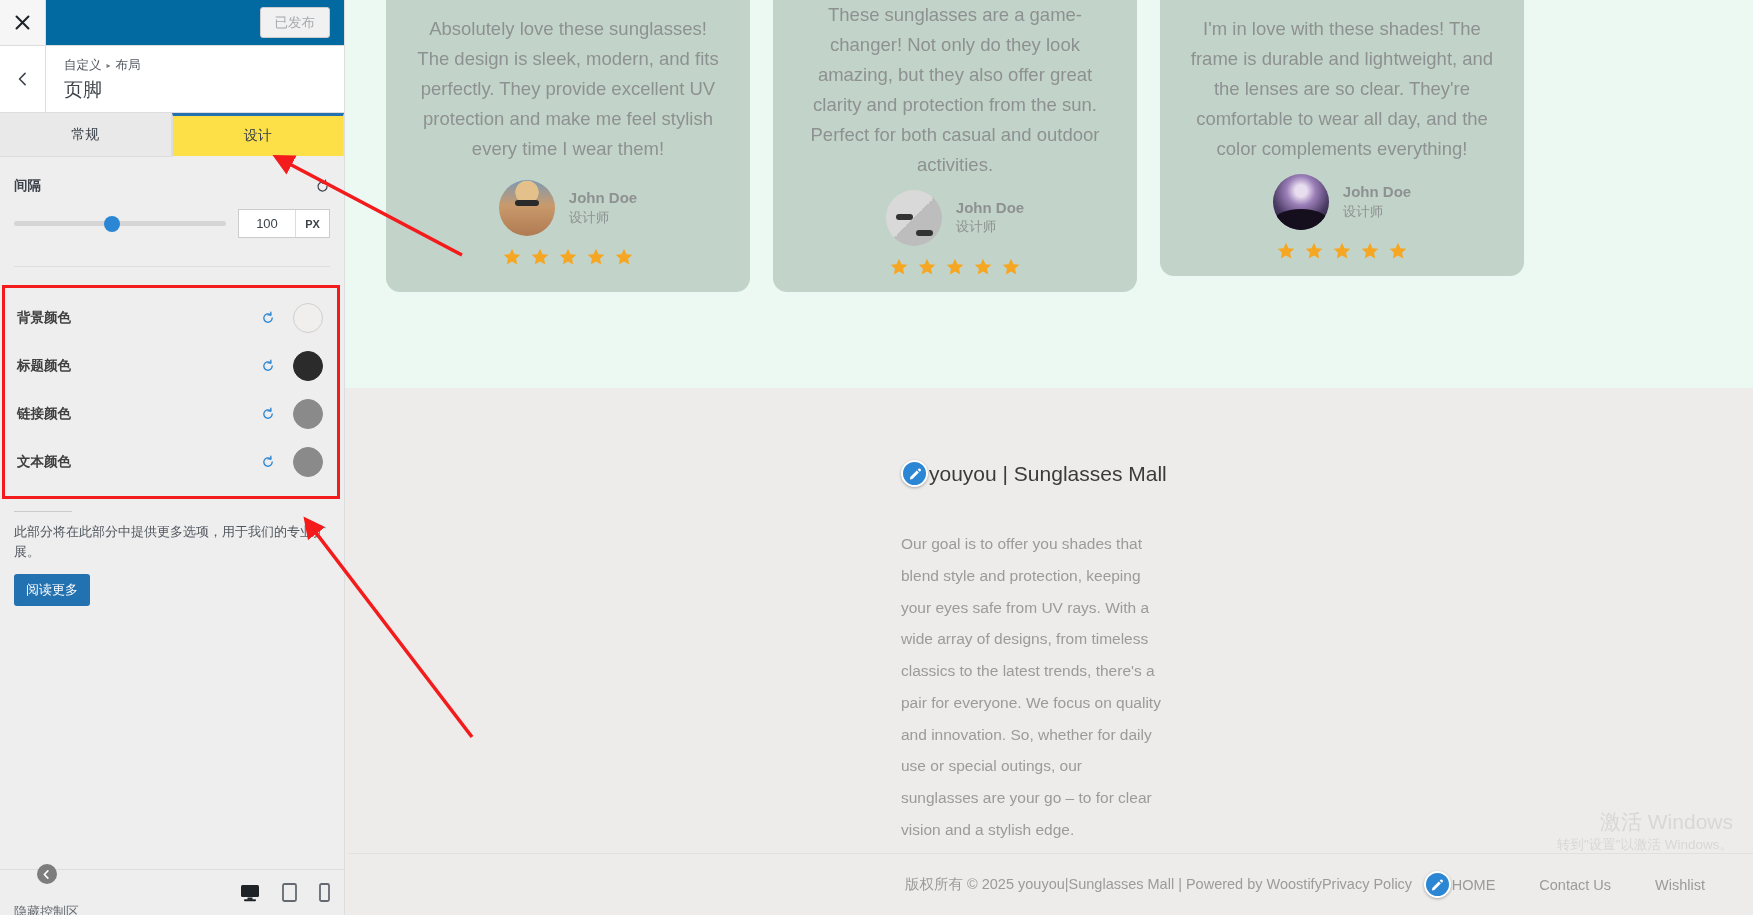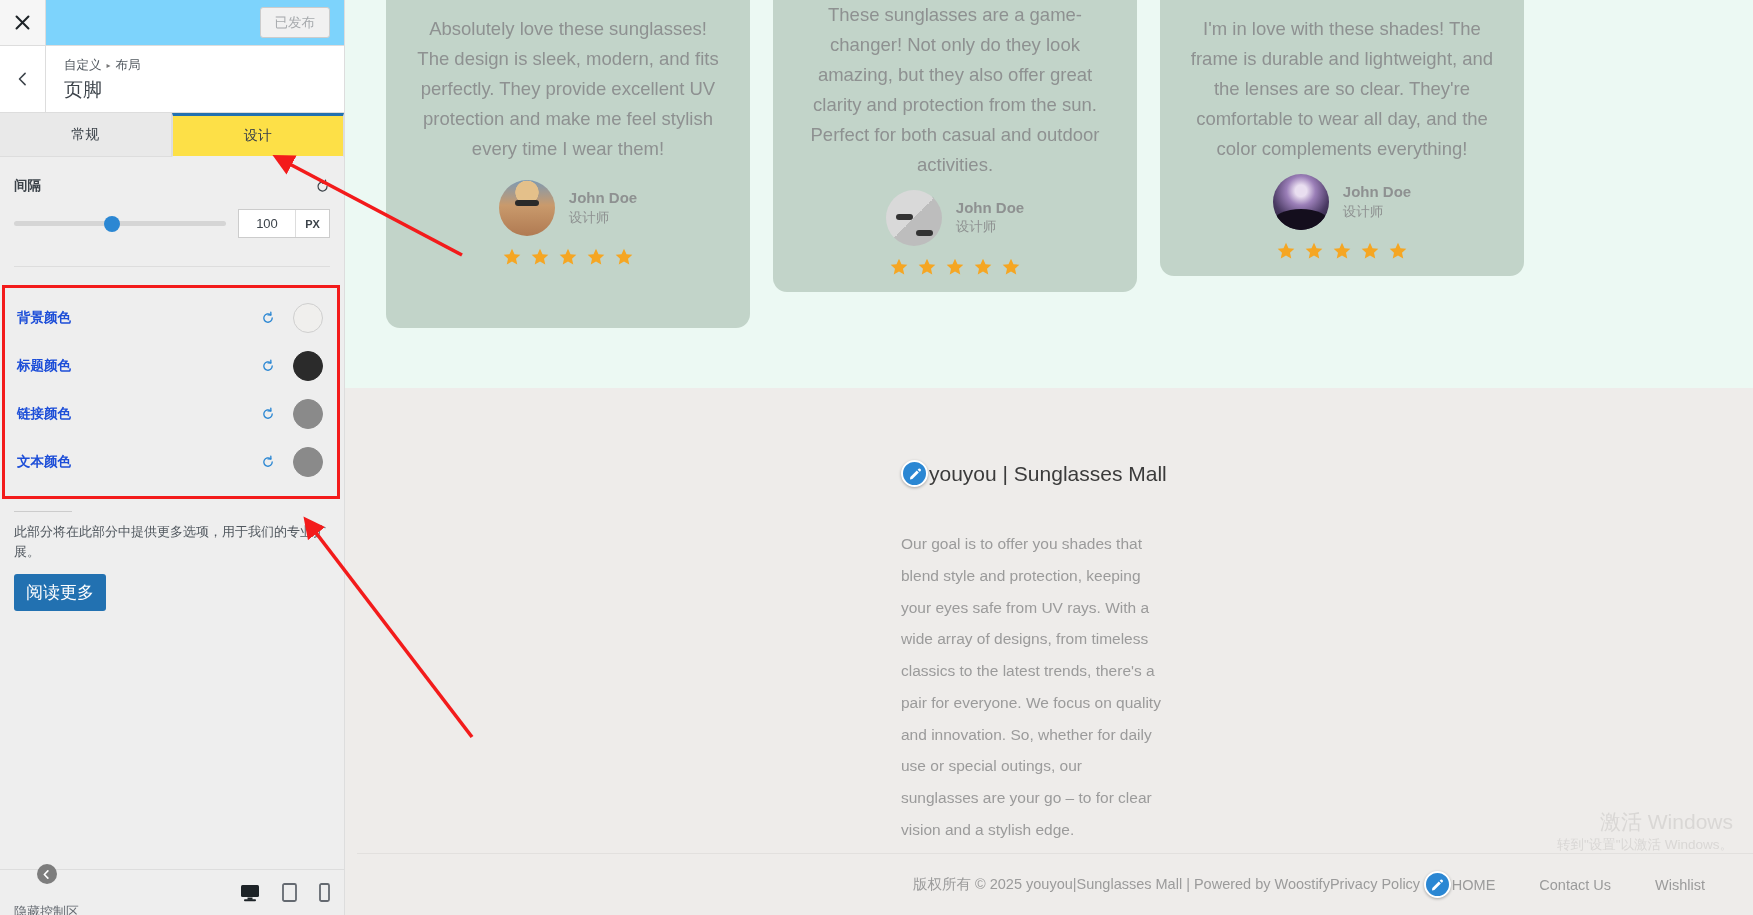--- a/index.html
+++ b/index.html
@@ -13,21 +13,21 @@
   
   #sidebar {
     width: 345px; height: 915px;
     background: #eeeeee;
     border-right: 1px solid #dddddd;
     position: relative;
     display: flex; flex-direction: column;
     flex: 0 0 345px;
   }
   .sb-topbar {
-    height: 46px; background: #7dd3fc;
+    height: 46px; background: #0369a1;
     border-bottom: 1px solid #dddddd;
     display: flex; align-items: center;
   }
   .sb-close {
     width: 46px; height: 45px;
     display: flex; align-items: center; justify-content: center;
     border-right: 1px solid #dddddd;
     background: #f6f6f6;
     cursor: pointer;
   }
@@ -129,37 +129,37 @@
   
   .color-group {
     margin: 18px 4px 0 2px;
     border: 3px solid #f31b1b;
     padding: 6px 0 10px 0;
   }
   .color-row {
     display: flex; align-items: center;
     padding: 9px 14px 9px 12px;
   }
-  .color-label { font-size: 13.5px; color: #1d4ed8; font-weight: 600; flex: 1; }
+  .color-label { font-size: 13.5px; color: #404040; font-weight: 600; flex: 1; }
   .color-reset { margin-right: 18px; cursor: pointer; }
   .color-reset svg { width: 14px; height: 14px; display: block; }
   .swatch {
     width: 30px; height: 30px; border-radius: 50%;
     border: 1px solid #cfcfcf; cursor: pointer;
   }
 
   .sb-divider2 { height: 1px; width: 58px; background: #ccc; margin: 12px 0 10px 14px; }
   .pro-note {
     font-size: 13px; color: #50575e; line-height: 1.55;
     padding: 0 18px 0 14px;
   }
   .read-more {
     margin: 12px 0 0 14px;
     background: #2271b1; color: #fff; border: none;
-    font-size: 17px; padding: 7px 12px; border-radius: 3px;
+    font-size: 13px; padding: 7px 12px; border-radius: 3px;
     cursor: pointer; font-family: "Liberation Sans", sans-serif;
   }
 
   
   .sb-footer {
     height: 46px; border-top: 1px solid #ddd; background: #eeeeee;
     display: flex; align-items: center; padding: 0 14px;
   }
   .collapse-btn { display: flex; align-items: center; gap: 19px; cursor: pointer; flex-direction: column; }
   .collapse-circle {
@@ -182,21 +182,21 @@
     display: flex; gap: 23px; padding: 0 0 0 0;
     align-items: flex-start;
   }
   .tcard {
     background: #c2d4c9;
     border-radius: 0 0 14px 14px;
     padding: 0 30px 26px 30px;
     display: flex; flex-direction: column; align-items: center;
     overflow: hidden;
   }
-  .tcard.c1 { width: 364px; margin-left: 41px; height: 328px; }
+  .tcard.c1 { width: 364px; margin-left: 41px; height: 292px; }
   .tcard.c2 { width: 364px; height: 292px; }
   .tcard.c3 { width: 364px; height: 276px; }
   .tquote {
     font-size: 18.5px; line-height: 1.62; color: #8e9191;
     text-align: center; margin-top: 14px;
   }
   .tcard.c2 .tquote { margin-top: 0; }
   .tmeta { display: flex; align-items: center; gap: 14px; margin-top: 16px; }
   .tavatar {
     width: 56px; height: 56px; border-radius: 50%;
@@ -227,21 +227,21 @@
   .edit-pencil svg { width: 14px; height: 14px; }
   .ft-title {
     font-size: 21px; color: #3b3b3b; font-weight: 400;
     margin-left: 1px; white-space: nowrap;
   }
   .ft-desc {
     margin-top: 41px; font-size: 15.5px; line-height: 2.05;
     color: #9b9b9b; width: 262px;
   }
   .ft-bottom {
-    position: absolute; bottom: 0; left: 12px; right: 0; height: 62px;
+    position: absolute; bottom: 0; left: 4px; right: 0; height: 62px;
     border-top: 1px solid #e2e0de;
     display: flex; align-items: center;
   }
   .ft-copy {
     margin-left: 556px; font-size: 14.5px; color: #9b9b9b;
     white-space: nowrap;
   }
   .ft-nav { margin-left: auto; display: flex; align-items: center; gap: 44px; padding-right: 48px; }
   .ft-nav a { font-size: 14.5px; color: #9b9b9b; text-decoration: none; cursor: pointer; }
   .ft-nav .home-wrap { display: flex; align-items: center; }

